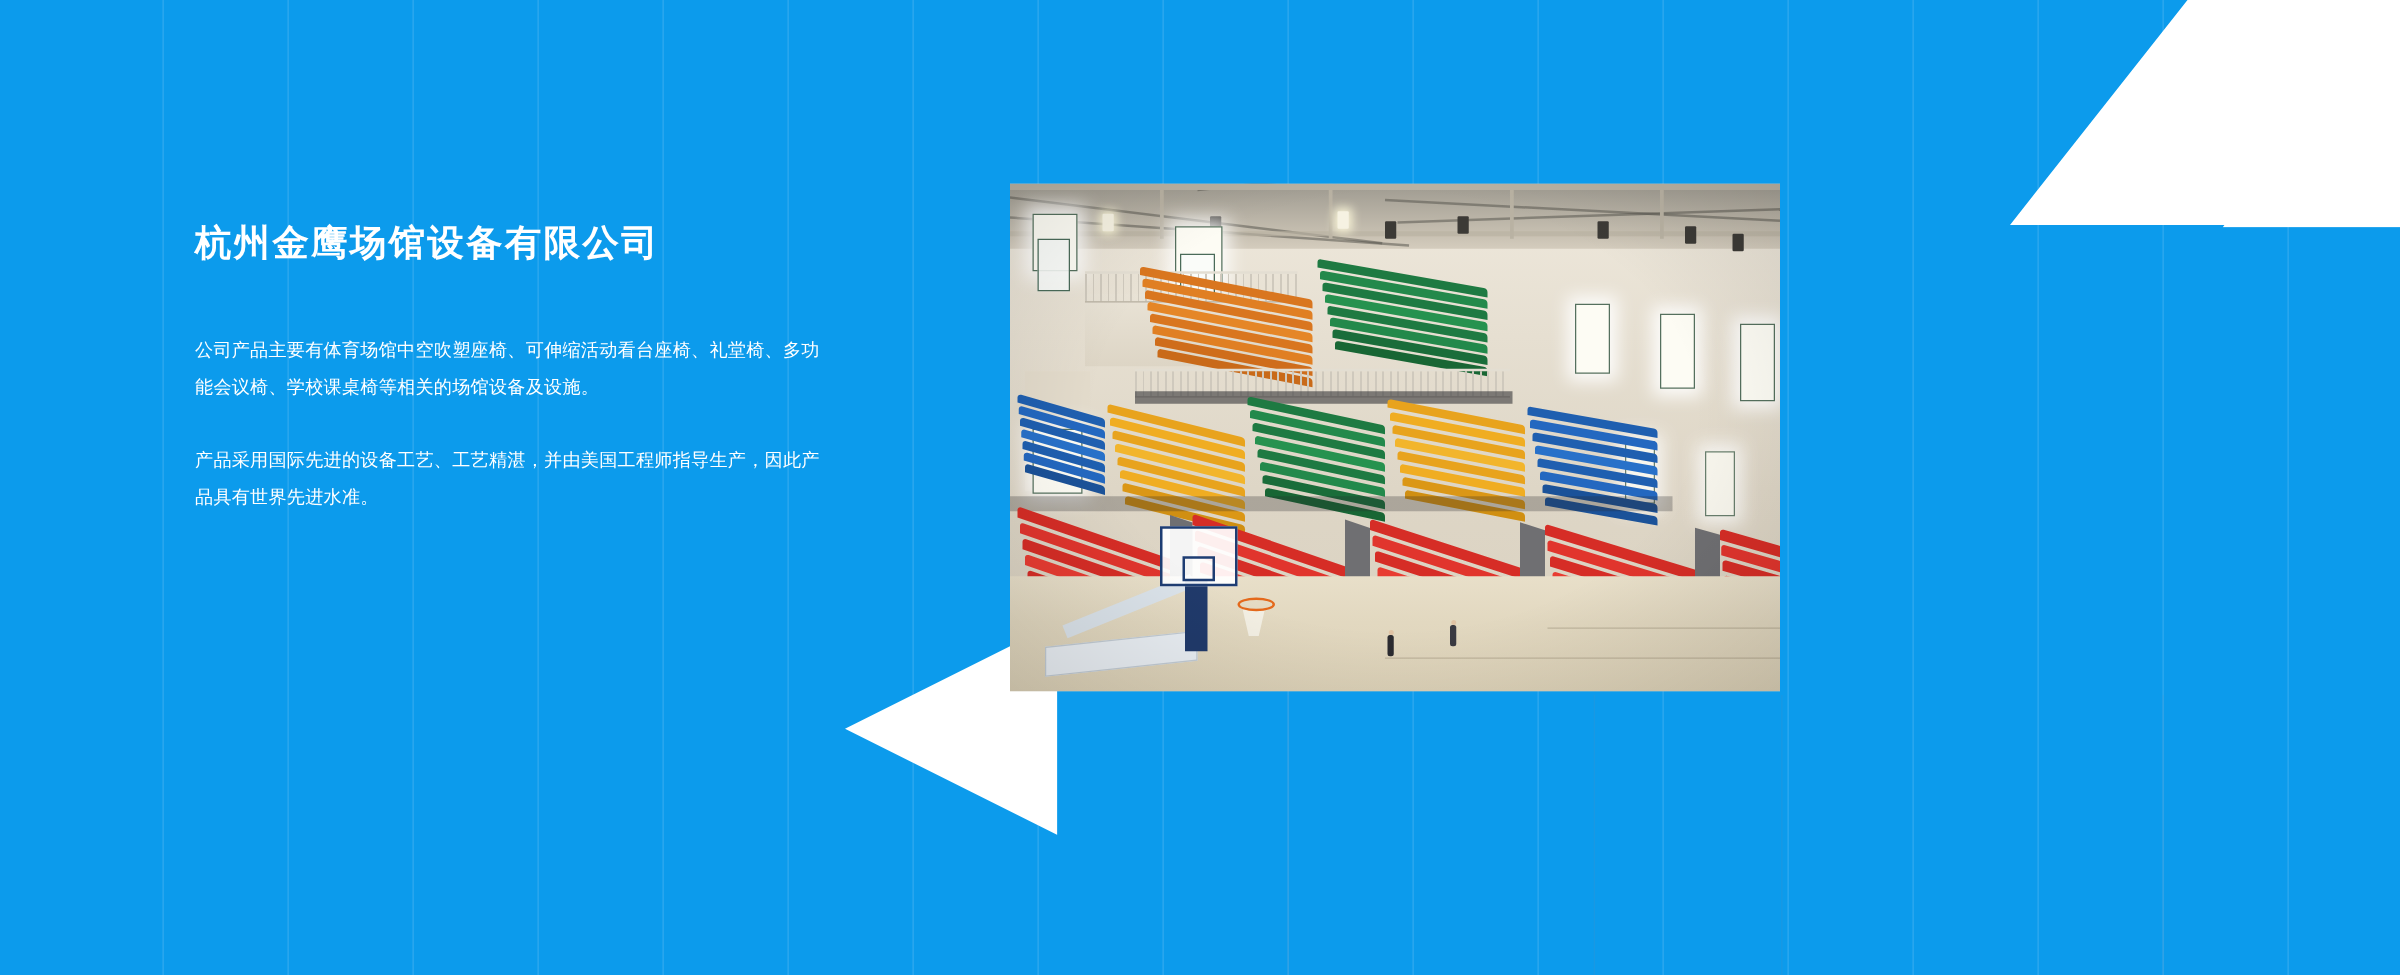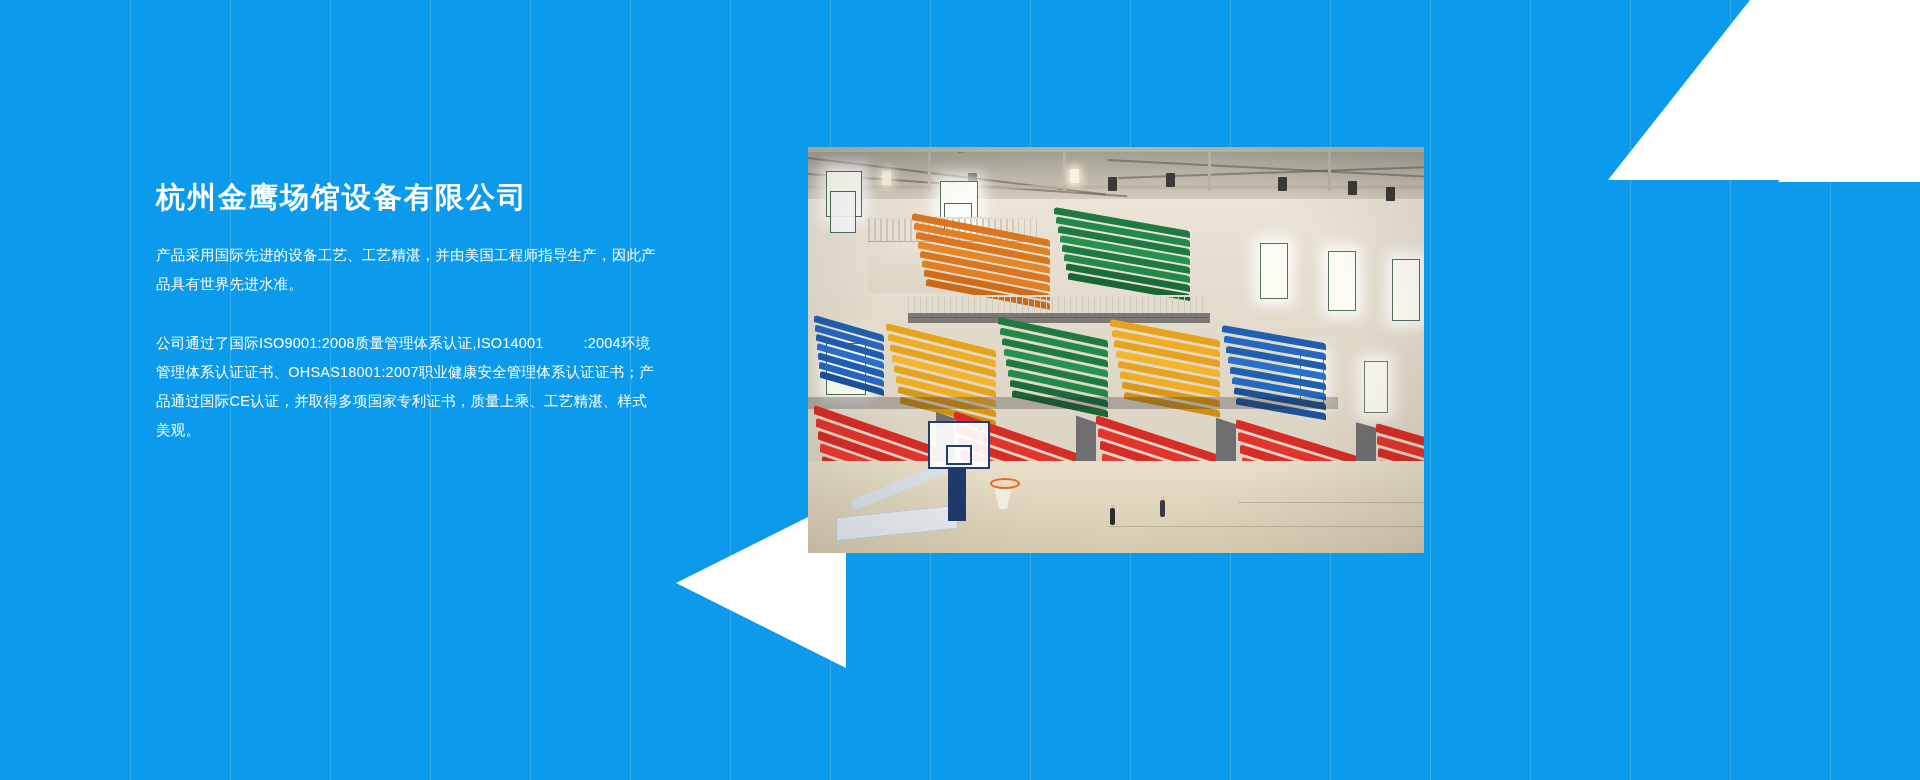--- a/index.html
+++ b/index.html
@@ -37,22 +37,22 @@
   .chevron{
     position:absolute;left:676px;top:498px;width:170px;height:170px;
     background:#ffffff;
     clip-path:polygon(170px 0, 170px 170px, 0 85px);
   }
 
   
   .copy{position:absolute;left:156px;top:180px;width:500px;}
   .headline{
     color:#ffffff;font-size:29px;font-weight:bold;letter-spacing:2px;
-    font-family:Liberation Sans, sans-serif;
-    margin:0 0 26px 0;line-height:1.2;white-space:nowrap;
+    font-family:Liberation Mono, monospace;
+    margin:0 0 52px 0;line-height:1.2;white-space:nowrap;
   }
   .para{
     color:#ffffff;font-size:14.5px;line-height:29px;margin:0 0 30px 0;
     letter-spacing:.2px;
   }
   .para:last-child{margin-bottom:0;}
   .gap{display:inline-block;width:40px;}
 
   
   .photo{
@@ -129,22 +129,22 @@
     <div class="gl" style="left:1030px;height:224px;"></div>
     <div class="gl" style="left:1275px;height:224px;"></div>
     <div class="gl" style="left:1425px;height:224px;"></div>
     <div class="gl" style="left:1730px;height:224px;"></div>
   </div>
 
   <div class="chevron"></div>
 
   <div class="copy">
     <h1 class="headline">杭州金鹰场馆设备有限公司</h1>
+    <p class="para">公司产品主要有体育场馆中空吹塑座椅、可伸缩活动看台座椅、礼堂椅、多功能会议椅、学校课桌椅等相关的场馆设备及设施。</p>
     <p class="para">产品采用国际先进的设备工艺、工艺精湛，并由美国工程师指导生产，因此产品具有世界先进水准。</p>
-    <p class="para"><span>公司通过了国际ISO9001:2008质量管理体系认证,ISO14001</span><span class="gap"></span><span>:2004环境管理体系认证证书、OHSAS18001:2007职业健康安全管理体系认证证书；产品通过国际CE认证，并取得多项国家专利证书，质量上乘、工艺精湛、样式美观。</span></p>
   </div>
 
   <div class="photo">
 
     <div class="wall"></div>
     <div class="ceiling"></div>
 
     <div class="truss" style="left:0;top:10px;width:300px;transform:rotate(7deg);"></div>
     <div class="truss" style="left:0;top:26px;width:320px;transform:rotate(4deg);"></div>
     <div class="truss" style="left:150px;top:4px;width:260px;transform:rotate(-6deg);"></div>

